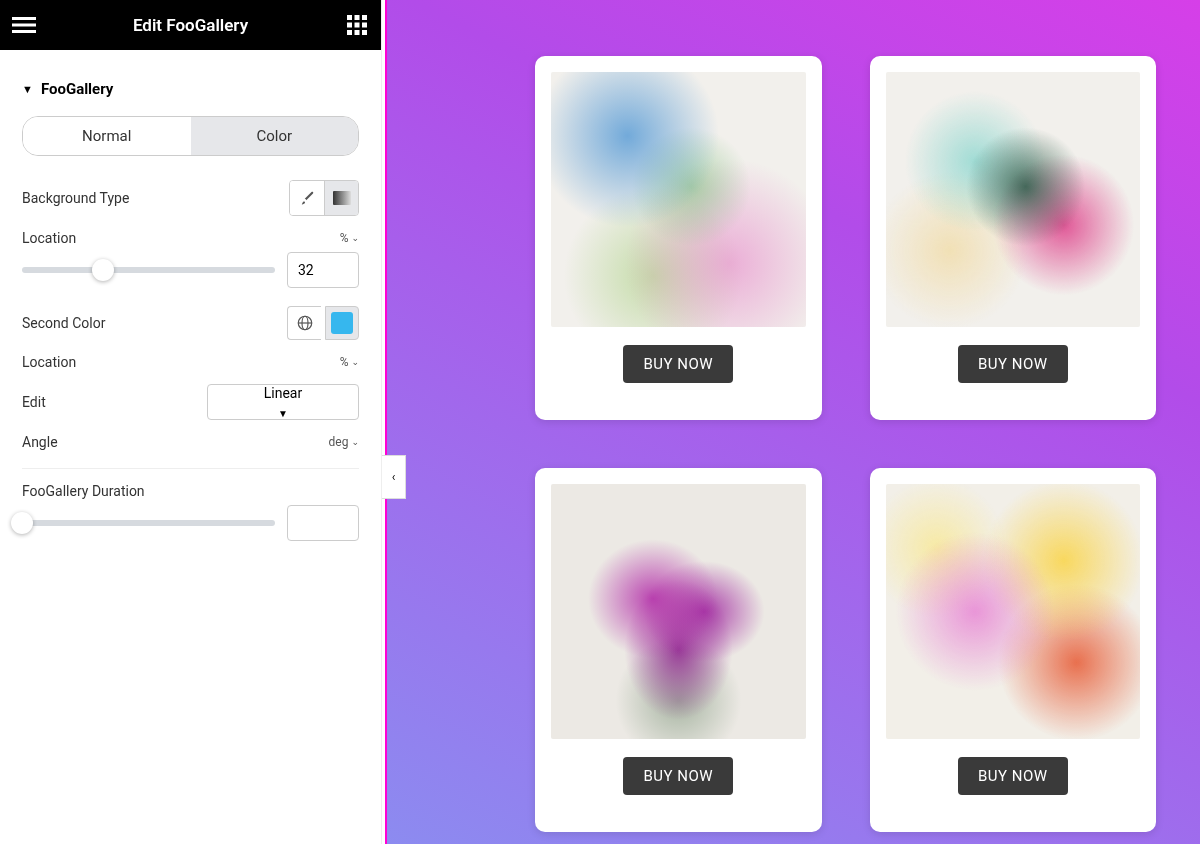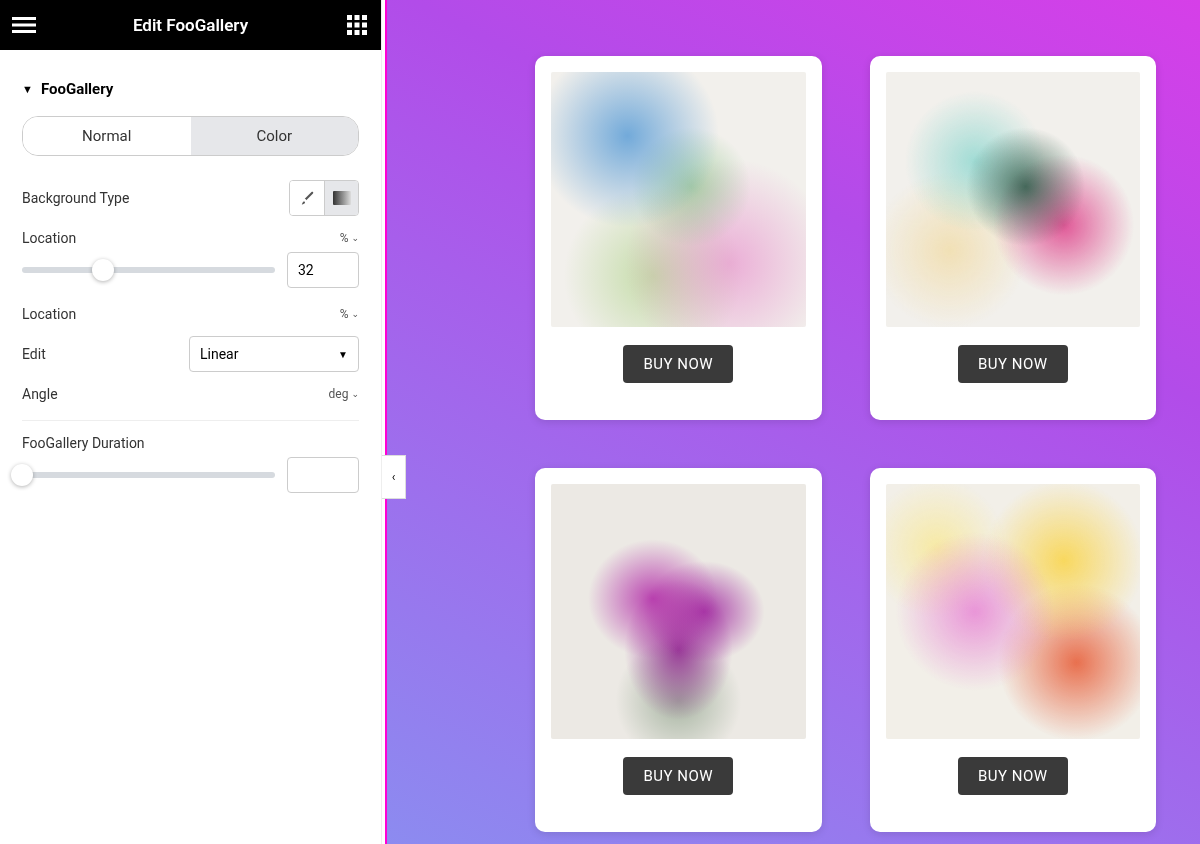--- a/index.html
+++ b/index.html
@@ -35,21 +35,21 @@
 .swatch-btn { width: 34px; height: 34px; display: flex; align-items: center; justify-content: center; background: #e6e7ea; border: 1px solid #ccc; border-radius: 0 4px 4px 0; cursor: pointer; }
 
 .unit { font-size: 12px; color: #555; display: flex; align-items: center; gap: 3px; cursor: pointer; }
 .unit .chev { font-size: 9px; }
 
 .slider-row { display: flex; align-items: center; gap: 12px; margin: 6px 0 18px 0; }
 .slider-track { flex: 1; height: 6px; background: #d6dadf; border-radius: 5px; position: relative; }
 .slider-thumb { position: absolute; top: 50%; width: 22px; height: 22px; background: #fff; border-radius: 50%; transform: translate(-50%, -50%); box-shadow: 0 1px 4px rgba(0,0,0,0.3); cursor: grab; }
 .slider-input { width: 72px; height: 36px; border: 1px solid #ccc; border-radius: 4px; padding: 0 10px; font-size: 14px; text-align: left; }
 
-.select { width: 170px; height: 36px; border: 1px solid #ccc; border-radius: 4px; padding: 0 10px; display: flex; align-items: center; justify-content: space-between; font-size: 14px; background: #fff; cursor: pointer; }
+.select { width: 152px; height: 36px; border: 1px solid #ccc; border-radius: 4px; padding: 0 10px; display: flex; align-items: center; justify-content: space-between; font-size: 14px; background: #fff; cursor: pointer; flex-direction: column; }
 .select .tri { font-size: 10px; }
 
 hr.sep { border: none; border-top: 1px solid #eee; margin: 18px 0 14px 0; }
 
 
 .collapse-tab { position: absolute; left: 382px; top: 455px; width: 24px; height: 44px; background: #fff; border: 1px solid #ddd; border-left: none; display: flex; align-items: center; justify-content: center; cursor: pointer; font-size: 12px; z-index: 5; }
 
 
 .preview { flex: 1; height: 100%; position: relative; border-left: 3px solid #fff; }
 .preview-bg { position: absolute; inset: 0; background: linear-gradient(207deg, #d63fe8 0%, #b24ce9 32%, #8c8bf0 100%); border-left: 2px solid #ff00d4; }
@@ -150,20 +150,35 @@
           <span class="chev">⌄</span>
         </div>
     </div>
     <div class="slider-row">
       <div class="slider-track">
         <div class="slider-thumb" style="left:32%"></div>
       </div>
       <input class="slider-input" value="32" style="">
     </div>
 
+    <div class="row">
+      <span class="row-label">Second Color</span>
+      <div class="row-right">
+        <div class="globe-btn">
+          <svg class="globe-svg" viewBox="0 0 24 24">
+              <circle cx="12" cy="12" r="9" fill="none" stroke="#555" stroke-width="1.6"></circle>
+              <ellipse cx="12" cy="12" rx="4" ry="9" fill="none" stroke="#555" stroke-width="1.6"></ellipse>
+              <line x1="3" y1="12" x2="21" y2="12" stroke="#555" stroke-width="1.6"></line>
+            </svg>
+        </div>
+        <div class="swatch-btn">
+          <div class="swatch" style="background:#36b7ee"></div>
+        </div>
+      </div>
+    </div>
 
     <div class="row" style="margin-bottom:2px">
       <span class="row-label">Location</span>
       <div class="unit">
           <span>%</span>
           <span class="chev">⌄</span>
         </div>
     </div>
 
     <div class="row">

